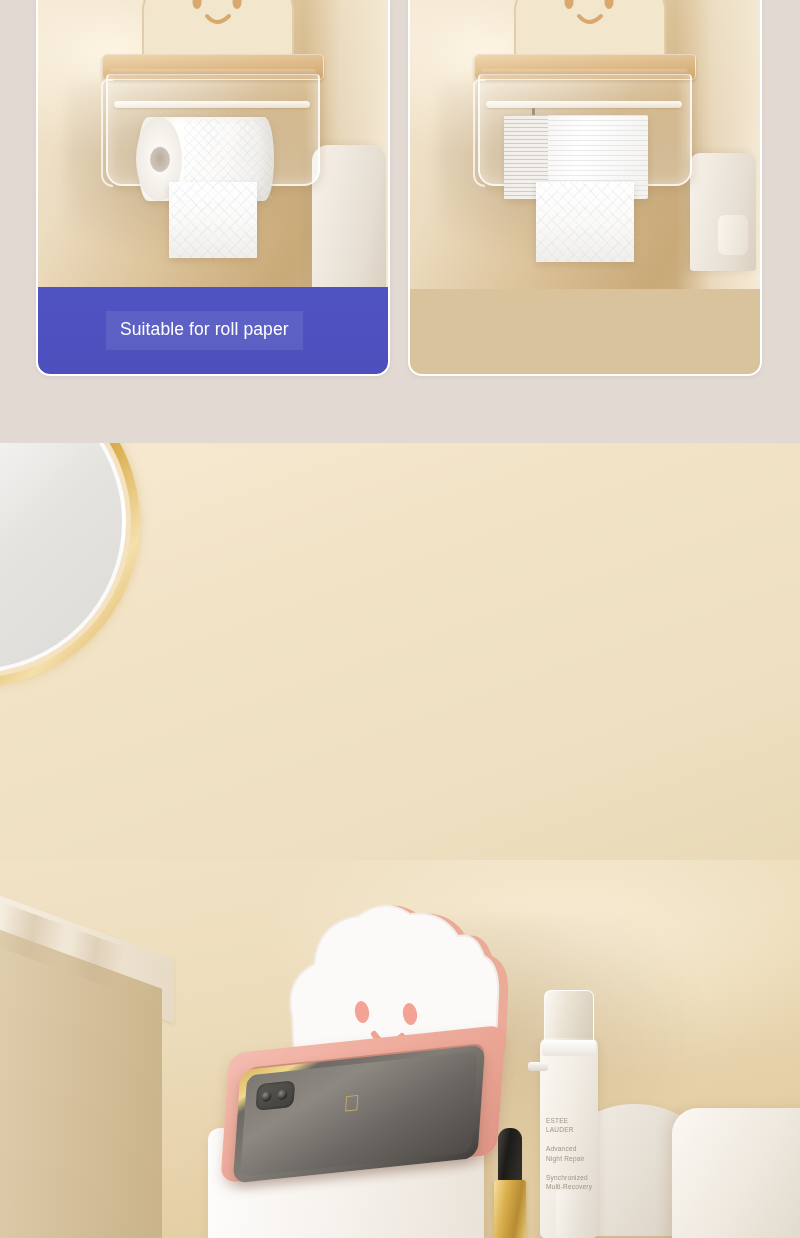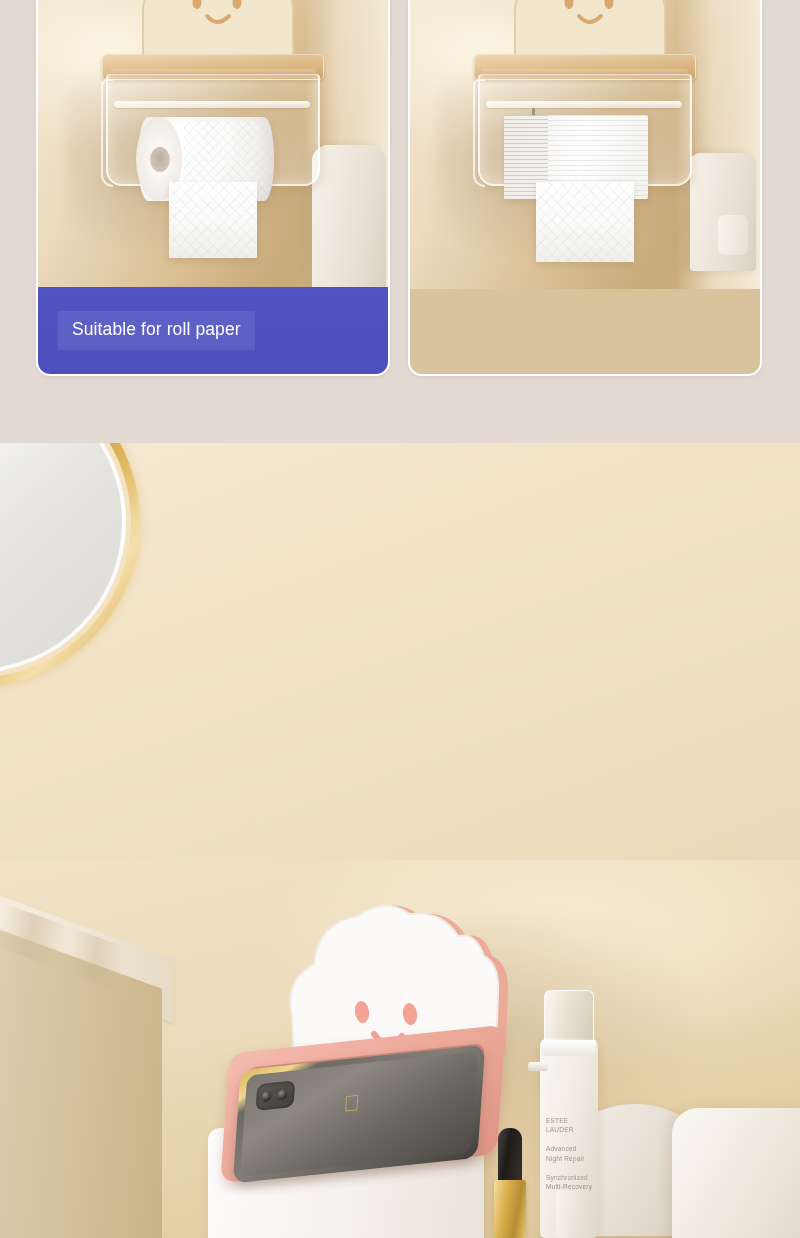--- a/index.html
+++ b/index.html
@@ -253,21 +253,21 @@
     width: 100%;
     height: 87px;
     background: linear-gradient(180deg, #5053c2 0%, #4c4fbc 100%);
     border-radius: 0 0 12px 12px;
     display: flex;
     align-items: center;
   }
   .caption-inner {
     background: rgba(255,255,255,.085);
     padding: 7px 14px 9px 14px;
-    margin-left: 20px;
+    margin-left: 68px;
     max-width: 252px;
   }
   .caption-text {
     color: #ffffff;
     font-size: 17.5px;
     line-height: 1.33;
     font-weight: 400;
     letter-spacing: .1px;
   }
   .caption-inner.two-line { margin-left: 52px; max-width: 200px; }

